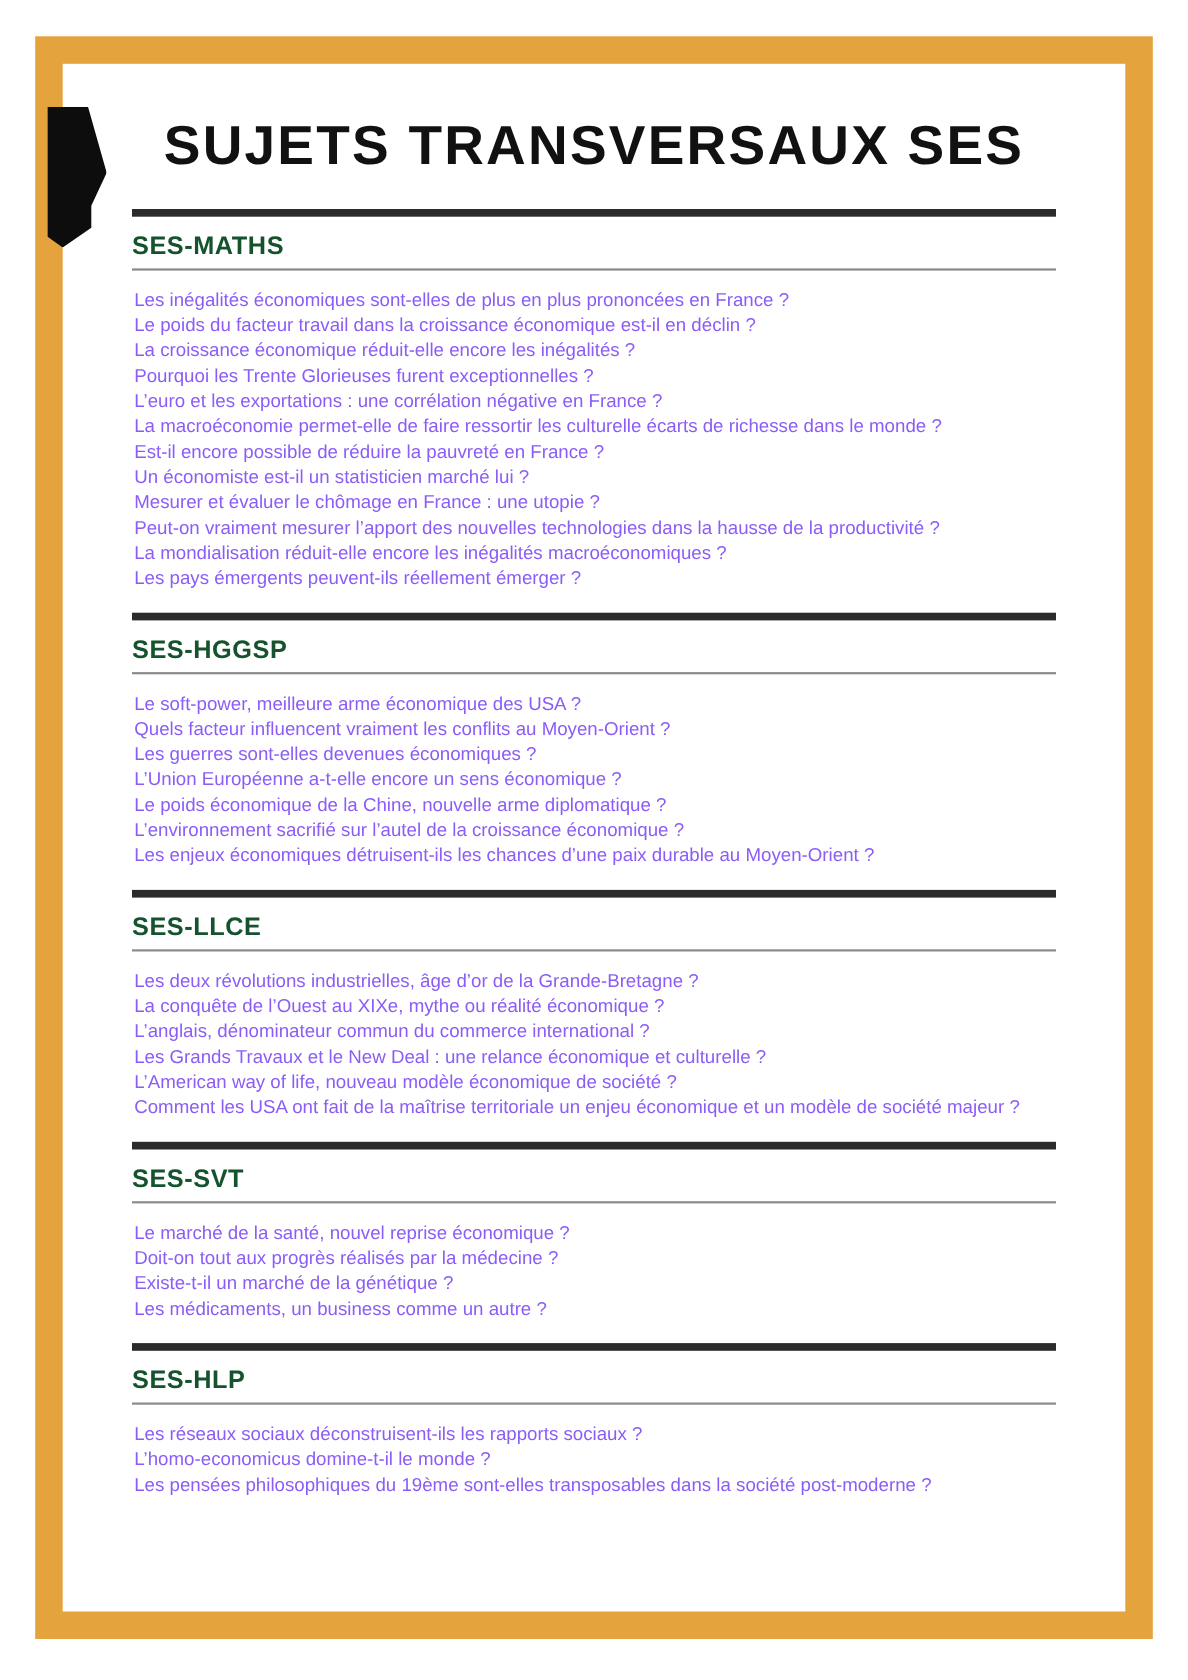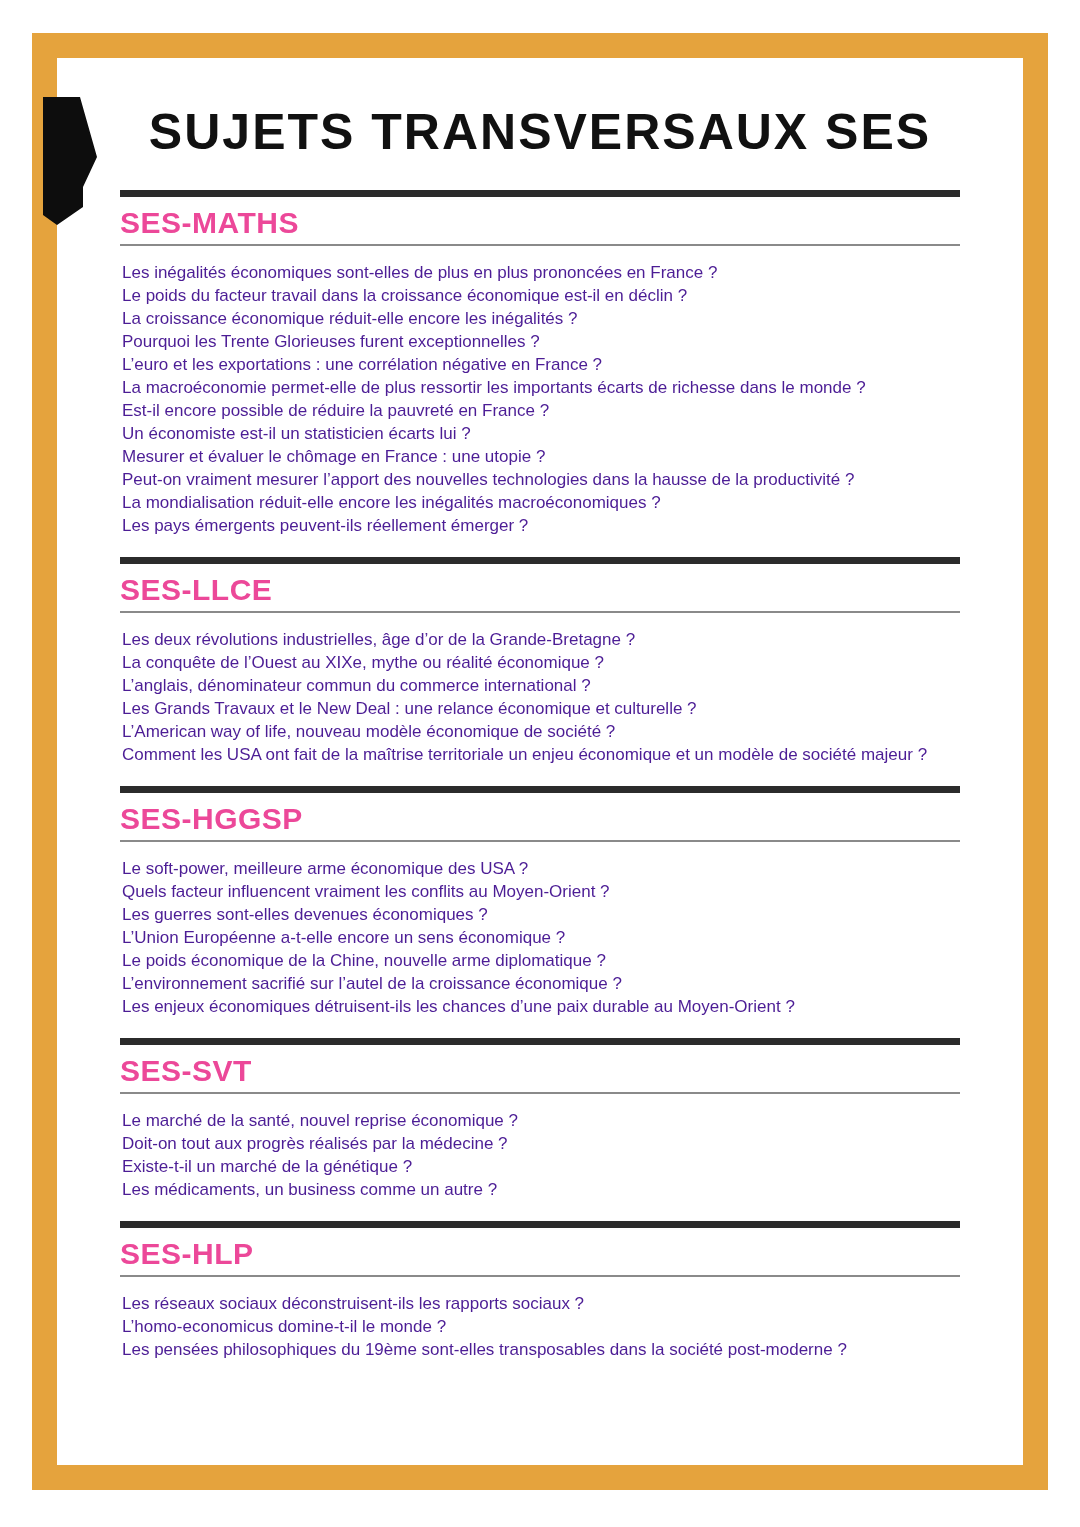--- a/index.html
+++ b/index.html
@@ -50,37 +50,37 @@
   }
   .section { margin: 0 0 20px 0; }
   .rule-thick {
     height: 7px;
     background: #2b2b2b;
     border: none;
     margin: 0;
   }
   h2.section-title {
     margin: 13px 0 8px 0;
-    font-size: 30px;
+    font-size: 23px;
     line-height: 26px;
     font-weight: 700;
     letter-spacing: 0.5px;
-    color: #ec4899;
+    color: #14532d;
   }
   .rule-thin {
     height: 2px;
     background: #8a8a8a;
     border: none;
     margin: 0;
   }
   ul.question-list {
     list-style: none;
     margin: 15px 0 0 2px;
     padding: 0;
-    color: #4c1d95;
+    color: #8b5cf6;
     font-size: 17px;
     line-height: 23px;
   }
   ul.question-list li { margin: 0; padding: 0; }
 </style>
 </head>
 <body>
 
 <div class="page">
 
@@ -95,56 +95,56 @@
     <section class="section">
       <div class="rule-thick"></div>
       <h2 class="section-title">SES-MATHS</h2>
       <div class="rule-thin"></div>
       <ul class="question-list">
           <li>Les inégalités économiques sont-elles de plus en plus prononcées en France ?</li>
           <li>Le poids du facteur travail dans la croissance économique est-il en déclin ?</li>
           <li>La croissance économique réduit-elle encore les inégalités ?</li>
           <li>Pourquoi les Trente Glorieuses furent exceptionnelles ?</li>
           <li>L’euro et les exportations : une corrélation négative en France ?</li>
-          <li>La macroéconomie permet-elle de plus ressortir les importants écarts de richesse dans le monde ?</li>
+          <li>La macroéconomie permet-elle de faire ressortir les culturelle écarts de richesse dans le monde ?</li>
           <li>Est-il encore possible de réduire la pauvreté en France ?</li>
-          <li>Un économiste est-il un statisticien écarts lui ?</li>
+          <li>Un économiste est-il un statisticien marché lui ?</li>
           <li>Mesurer et évaluer le chômage en France : une utopie ?</li>
           <li>Peut-on vraiment mesurer l’apport des nouvelles technologies dans la hausse de la productivité ?</li>
           <li>La mondialisation réduit-elle encore les inégalités macroéconomiques ?</li>
           <li>Les pays émergents peuvent-ils réellement émerger ?</li>
-        </ul>
-    </section>
-
-    <section class="section">
-      <div class="rule-thick"></div>
-      <h2 class="section-title">SES-LLCE</h2>
-      <div class="rule-thin"></div>
-      <ul class="question-list">
-          <li>Les deux révolutions industrielles, âge d’or de la Grande-Bretagne ?</li>
-          <li>La conquête de l’Ouest au XIXe, mythe ou réalité économique ?</li>
-          <li>L’anglais, dénominateur commun du commerce international ?</li>
-          <li>Les Grands Travaux et le New Deal : une relance économique et culturelle ?</li>
-          <li>L’American way of life, nouveau modèle économique de société ?</li>
-          <li>Comment les USA ont fait de la maîtrise territoriale un enjeu économique et un modèle de société majeur ?</li>
         </ul>
     </section>
 
     <section class="section">
       <div class="rule-thick"></div>
       <h2 class="section-title">SES-HGGSP</h2>
       <div class="rule-thin"></div>
       <ul class="question-list">
           <li>Le soft-power, meilleure arme économique des USA ?</li>
           <li>Quels facteur influencent vraiment les conflits au Moyen-Orient ?</li>
           <li>Les guerres sont-elles devenues économiques ?</li>
           <li>L’Union Européenne a-t-elle encore un sens économique ?</li>
           <li>Le poids économique de la Chine, nouvelle arme diplomatique ?</li>
           <li>L’environnement sacrifié sur l’autel de la croissance économique ?</li>
           <li>Les enjeux économiques détruisent-ils les chances d’une paix durable au Moyen-Orient ?</li>
+        </ul>
+    </section>
+
+    <section class="section">
+      <div class="rule-thick"></div>
+      <h2 class="section-title">SES-LLCE</h2>
+      <div class="rule-thin"></div>
+      <ul class="question-list">
+          <li>Les deux révolutions industrielles, âge d’or de la Grande-Bretagne ?</li>
+          <li>La conquête de l’Ouest au XIXe, mythe ou réalité économique ?</li>
+          <li>L’anglais, dénominateur commun du commerce international ?</li>
+          <li>Les Grands Travaux et le New Deal : une relance économique et culturelle ?</li>
+          <li>L’American way of life, nouveau modèle économique de société ?</li>
+          <li>Comment les USA ont fait de la maîtrise territoriale un enjeu économique et un modèle de société majeur ?</li>
         </ul>
     </section>
 
     <section class="section">
       <div class="rule-thick"></div>
       <h2 class="section-title">SES-SVT</h2>
       <div class="rule-thin"></div>
       <ul class="question-list">
           <li>Le marché de la santé, nouvel reprise économique ?</li>
           <li>Doit-on tout aux progrès réalisés par la médecine ?</li>

